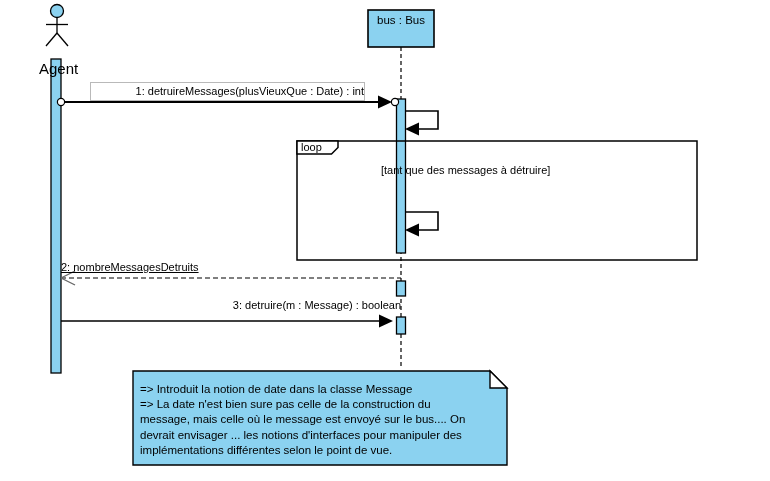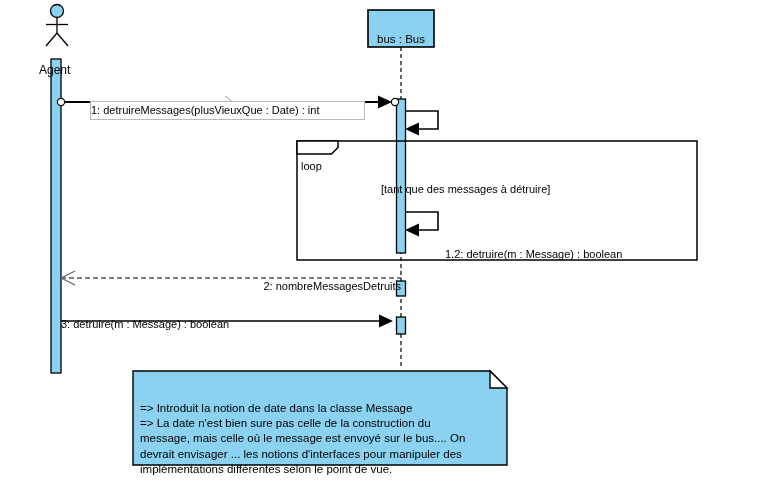--- a/index.html
+++ b/index.html
@@ -1,33 +1,33 @@
 <!DOCTYPE html>
 <html><head>
 <meta charset="utf-8">
 <style>
   html,body{margin:0;padding:0;background:#fff;}
   #canvas{
     position:relative;width:770px;height:481px;background:#ffffff;overflow:hidden;
     font-family:"Liberation Sans", sans-serif;color:#000;
   }
   #shapes{position:absolute;left:0;top:0;width:770px;height:481px;}
-  .lbl{position:absolute;font-size:11px;white-space:nowrap;margin-top:19px;}
-  .agent-label{left:39px;top:44px;width:36px;font-size:12px;}
+  .lbl{position:absolute;font-size:11px;white-space:nowrap;}
+  .agent-label{left:39px;top:60px;width:36px;font-size:15px;}
   .bus-label{left:368px;top:14px;width:66px;text-align:center;font-size:11.5px;}
   .msg1-box{
-    left:90px;top:82px;width:273px;height:17px;line-height:17px;text-align:left;
+    left:90px;top:82px;width:273px;height:17px;line-height:17px;text-align:right;
     background:#ffffff;border:1px solid #b9b9b9;
   }
   .msg11-label{left:445px;top:113px;}
   .loop-op{left:301px;top:141px;font-weight:normal;}
   .guard-label{left:337px;top:164px;padding-left:44px;}
   .msg12-label{left:445px;top:229px;}
-  .msg2-label{left:61px;top:261px;width:340px;text-align:right;}
-  .msg3-label{left:61px;top:299px;width:340px;text-align:left;}
+  .msg2-label{left:61px;top:261px;width:340px;text-align:left;text-decoration:underline;}
+  .msg3-label{left:61px;top:299px;width:340px;text-align:right;}
   .note-text{
     left:140px;top:382px;width:360px;font-size:11.5px;line-height:15.2px;
     white-space:pre-line;
   }
 </style>
 </head>
 <body>
 
 <div id="canvas">
 
@@ -94,21 +94,20 @@
   </svg>
 
   <div class="lbl agent-label">Agent</div>
   <div class="lbl bus-label">bus : Bus</div>
 
   <div class="lbl msg1-box">1: detruireMessages(plusVieuxQue : Date) : int</div>
 
   <div class="lbl loop-op">loop</div>
   <div class="lbl guard-label">[tant que des messages à détruire]</div>
 
-  <div class="lbl msg12-label">1.2: detruire(m : Message) : boolean</div>
   <div class="lbl msg2-label">2: nombreMessagesDetruits</div>
   <div class="lbl msg3-label">3: detruire(m : Message) : boolean</div>
 
   <div class="lbl note-text">=&gt; Introduit la notion de date dans la classe Message
 =&gt; La date n'est bien sure pas celle de la construction du
 message, mais celle où le message est envoyé sur le bus.... On
 devrait envisager ... les notions d'interfaces pour manipuler des
 implémentations différentes selon le point de vue.</div>
 </div>
 

